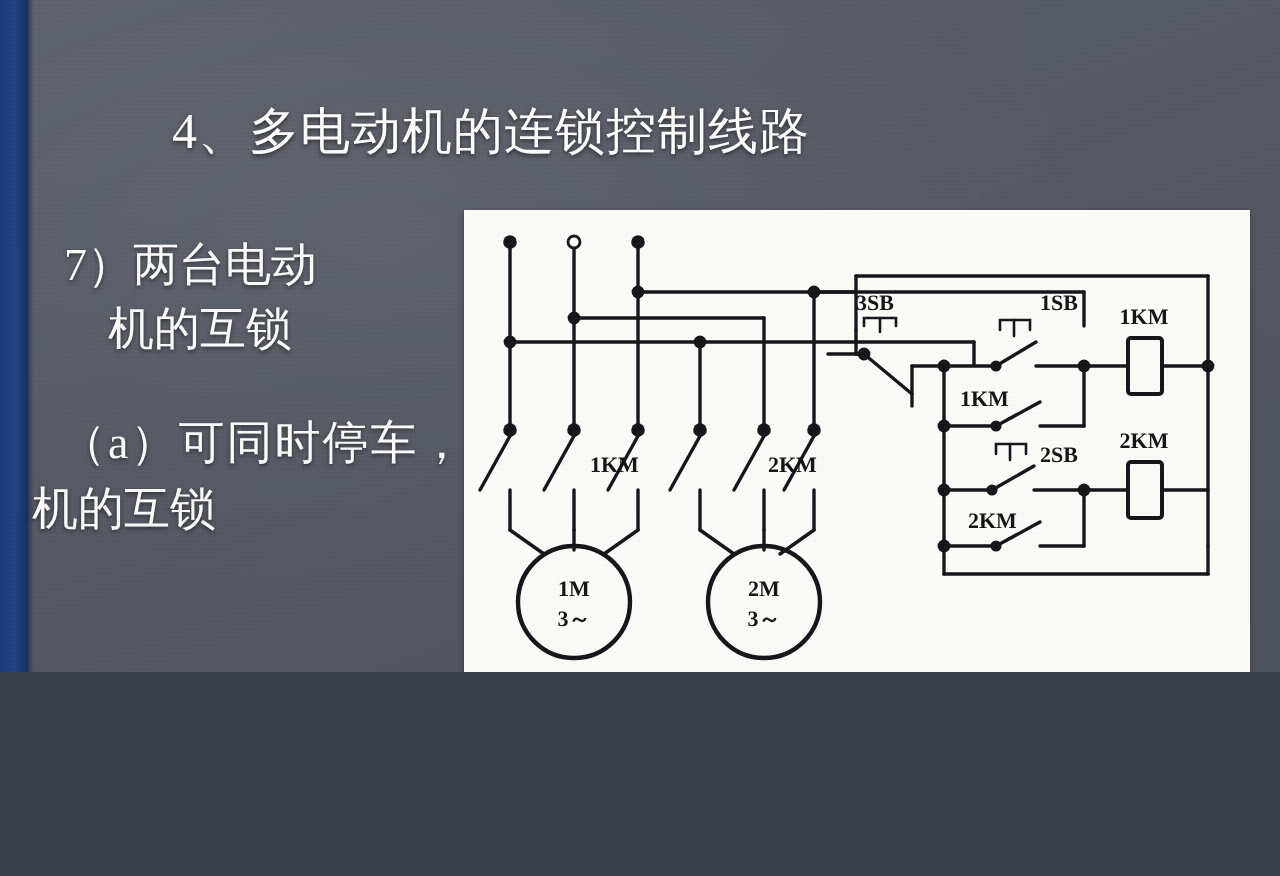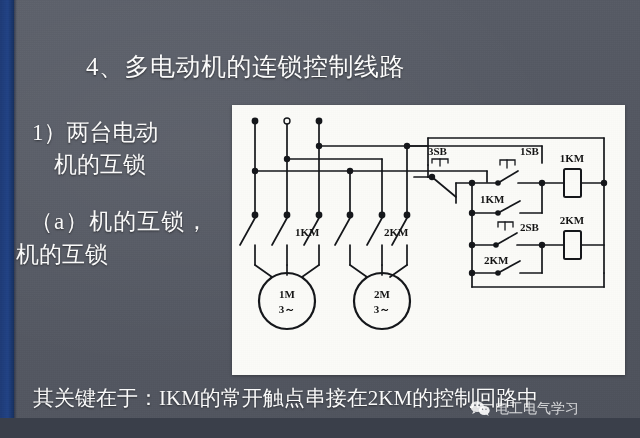--- a/index.html
+++ b/index.html
@@ -6,21 +6,21 @@
     margin: 0;
     padding: 0;
     background: #3a3f4a;
   }
   body {
     font-family: "Liberation Serif", "DejaVu Serif", serif;
   }
   #slide {
     position: relative;
     width: 640px;
-    height: 418px;
+    height: 336px;
     overflow: hidden;
     background: #585c66;
     background-image:
       radial-gradient(ellipse at 30% 35%, rgba(255,255,255,0.045), rgba(0,0,0,0) 60%),
       linear-gradient(160deg, #5c606a 0%, #555963 45%, #4e525c 100%);
   }
   
   #slide .noise {
     position: absolute;
     inset: 0;
@@ -156,26 +156,26 @@
 <body>
 
 <div id="slide">
 
   <div class="left-stripe"></div>
   <div class="left-stripe-edge"></div>
 
   <div class="title">4、多电动机的连锁控制线路</div>
 
   <div class="lead-block">
-    <div class="l1">1）两台电动</div>
+    <div class="l1">7）两台电动</div>
     <div class="l2">机的互锁</div>
   </div>
 
   <div class="lead-block2">
-    <div class="l1">（a）机的互锁，</div>
+    <div class="l1">（a）可同时停车，</div>
     <div class="l2">机的互锁</div>
   </div>
 
   <div class="bottom-text">其关键在于：IKM的常开触点串接在2KM的控制回路中</div>
 
   <div class="watermark">
     <span class="wechat-icon">
       <svg viewBox="0 0 28 22" width="20" height="16" aria-hidden="true">
         <ellipse cx="10" cy="9" rx="9.5" ry="7.6" fill="rgba(255,255,255,0.85)"></ellipse>
         <path d="M5 15 L3 19.5 L7.6 17.2 Z" fill="rgba(255,255,255,0.85)"></path>

